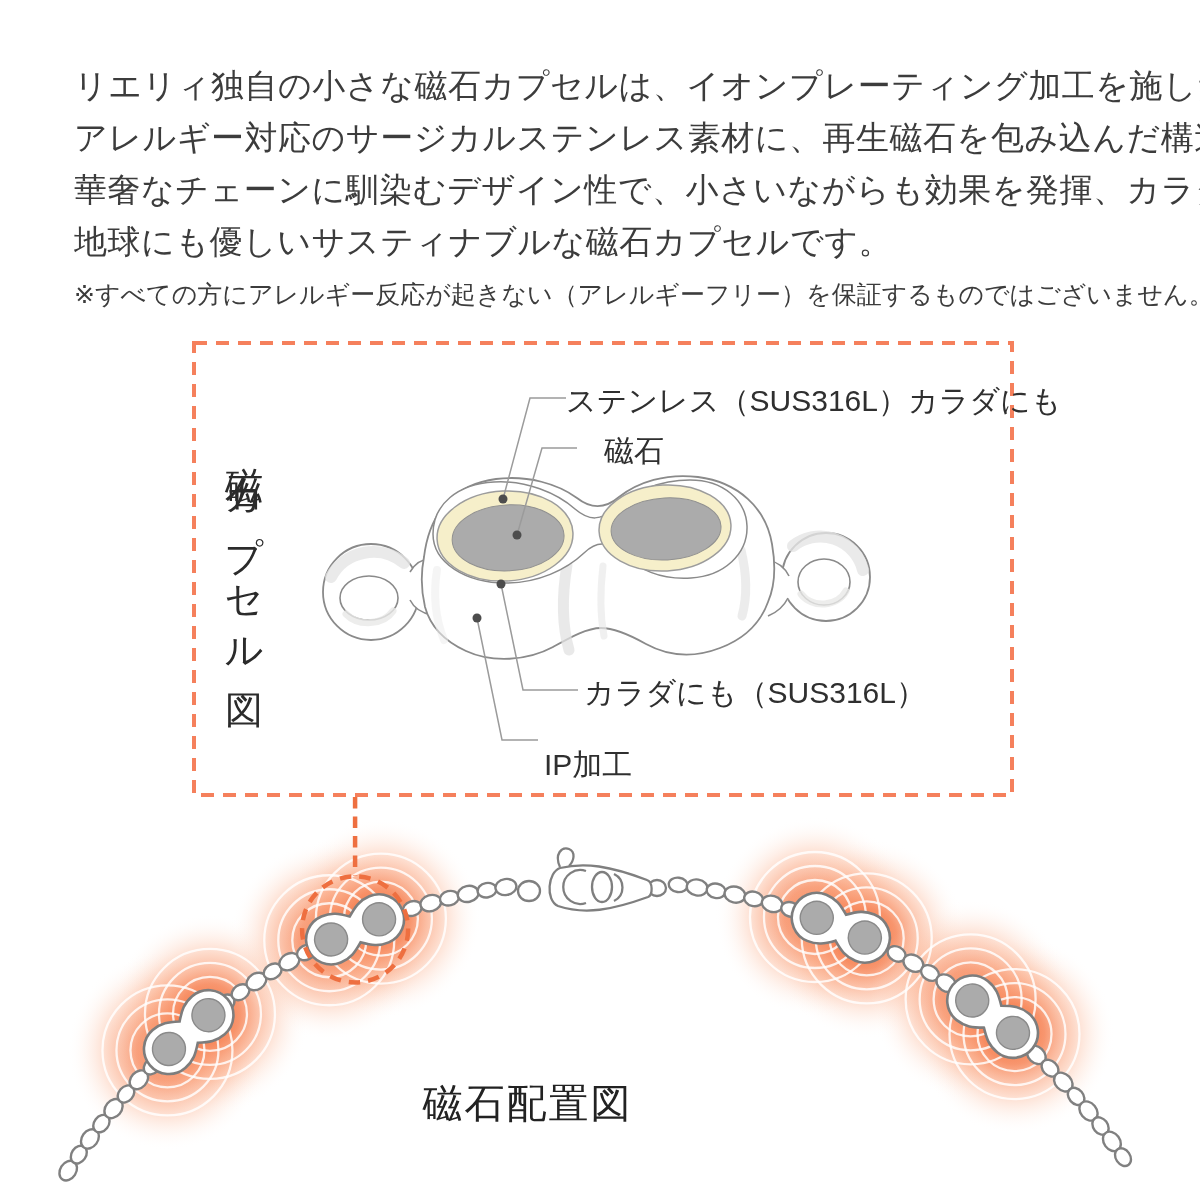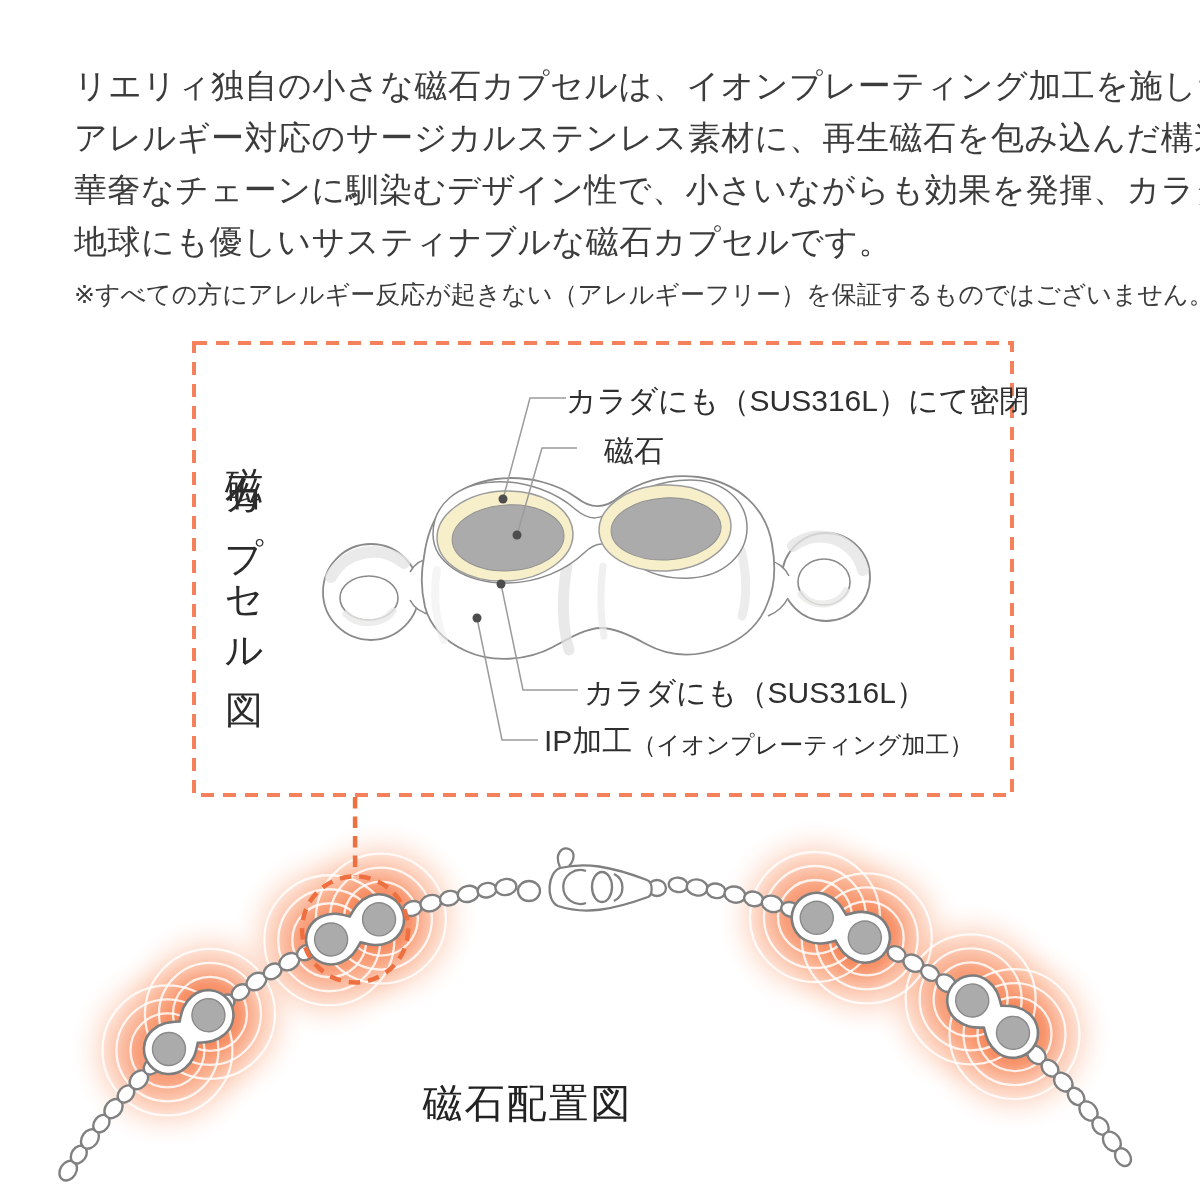--- a/index.html
+++ b/index.html
@@ -17,21 +17,21 @@
     font-size:25px;line-height:34px;font-weight:400;color:#3c3c3c;
     letter-spacing:0;white-space:nowrap;
   }
   .vertical-label{
     writing-mode:vertical-rl;text-orientation:upright;
     font-size:38px;letter-spacing:9px;font-weight:500;color:#2b2b2b;
   }
   .diagram-label{
     font-size:30px;color:#2f2f2f;font-weight:500;white-space:nowrap;
   }
-  .ip-label{display:flex;align-items:flex-end;}
+  .ip-label{display:flex;align-items:flex-end;margin-top:24px;}
   .ip-sub{font-size:24px;padding-bottom:1px;}
   .caption{
     width:1055px;text-align:center;font-size:40px;letter-spacing:2px;
     font-weight:500;color:#222;
   }
 </style>
 </head>
 <body>
 
 <div id="stage">
@@ -247,22 +247,21 @@
   <div class="abs" style="left:74px;top:60px;">
     <div class="intro-line">リエリィ独自の小さな磁石カプセルは、イオンプレーティング加工を施した金属</div>
     <div class="intro-line">アレルギー対応のサージカルステンレス素材に、再生磁石を包み込んだ構造。</div>
     <div class="intro-line">華奢なチェーンに馴染むデザイン性で、小さいながらも効果を発揮、カラダにも</div>
     <div class="intro-line">地球にも優しいサスティナブルな磁石カプセルです。</div>
   </div>
   <div class="abs note-line" style="left:74px;top:277px;">※すべての方にアレルギー反応が起きない（アレルギーフリー）を保証するものではございません。</div>
 
   <div class="abs vertical-label" style="left:218px;top:437px;">磁石カプセル図</div>
 
-  <div class="abs diagram-label" style="left:566px;top:381px;">カラダにも（SUS316L）にて密閉</div>
+  <div class="abs diagram-label" style="left:566px;top:381px;">ステンレス（SUS316L）カラダにも</div>
   <div class="abs diagram-label" style="left:604px;top:431px;">磁石</div>
   <div class="abs diagram-label" style="left:584px;top:673px;">カラダにも（SUS316L）</div>
   <div class="abs diagram-label ip-label" style="left:544px;top:721px;">
     <span>IP加工</span>
-      <span class="ip-sub">（イオンプレーティング加工）</span>
   </div>
 
   <div class="abs caption" style="left:0;top:1076px;">磁石配置図</div>
 </div>
 
 </body></html>

